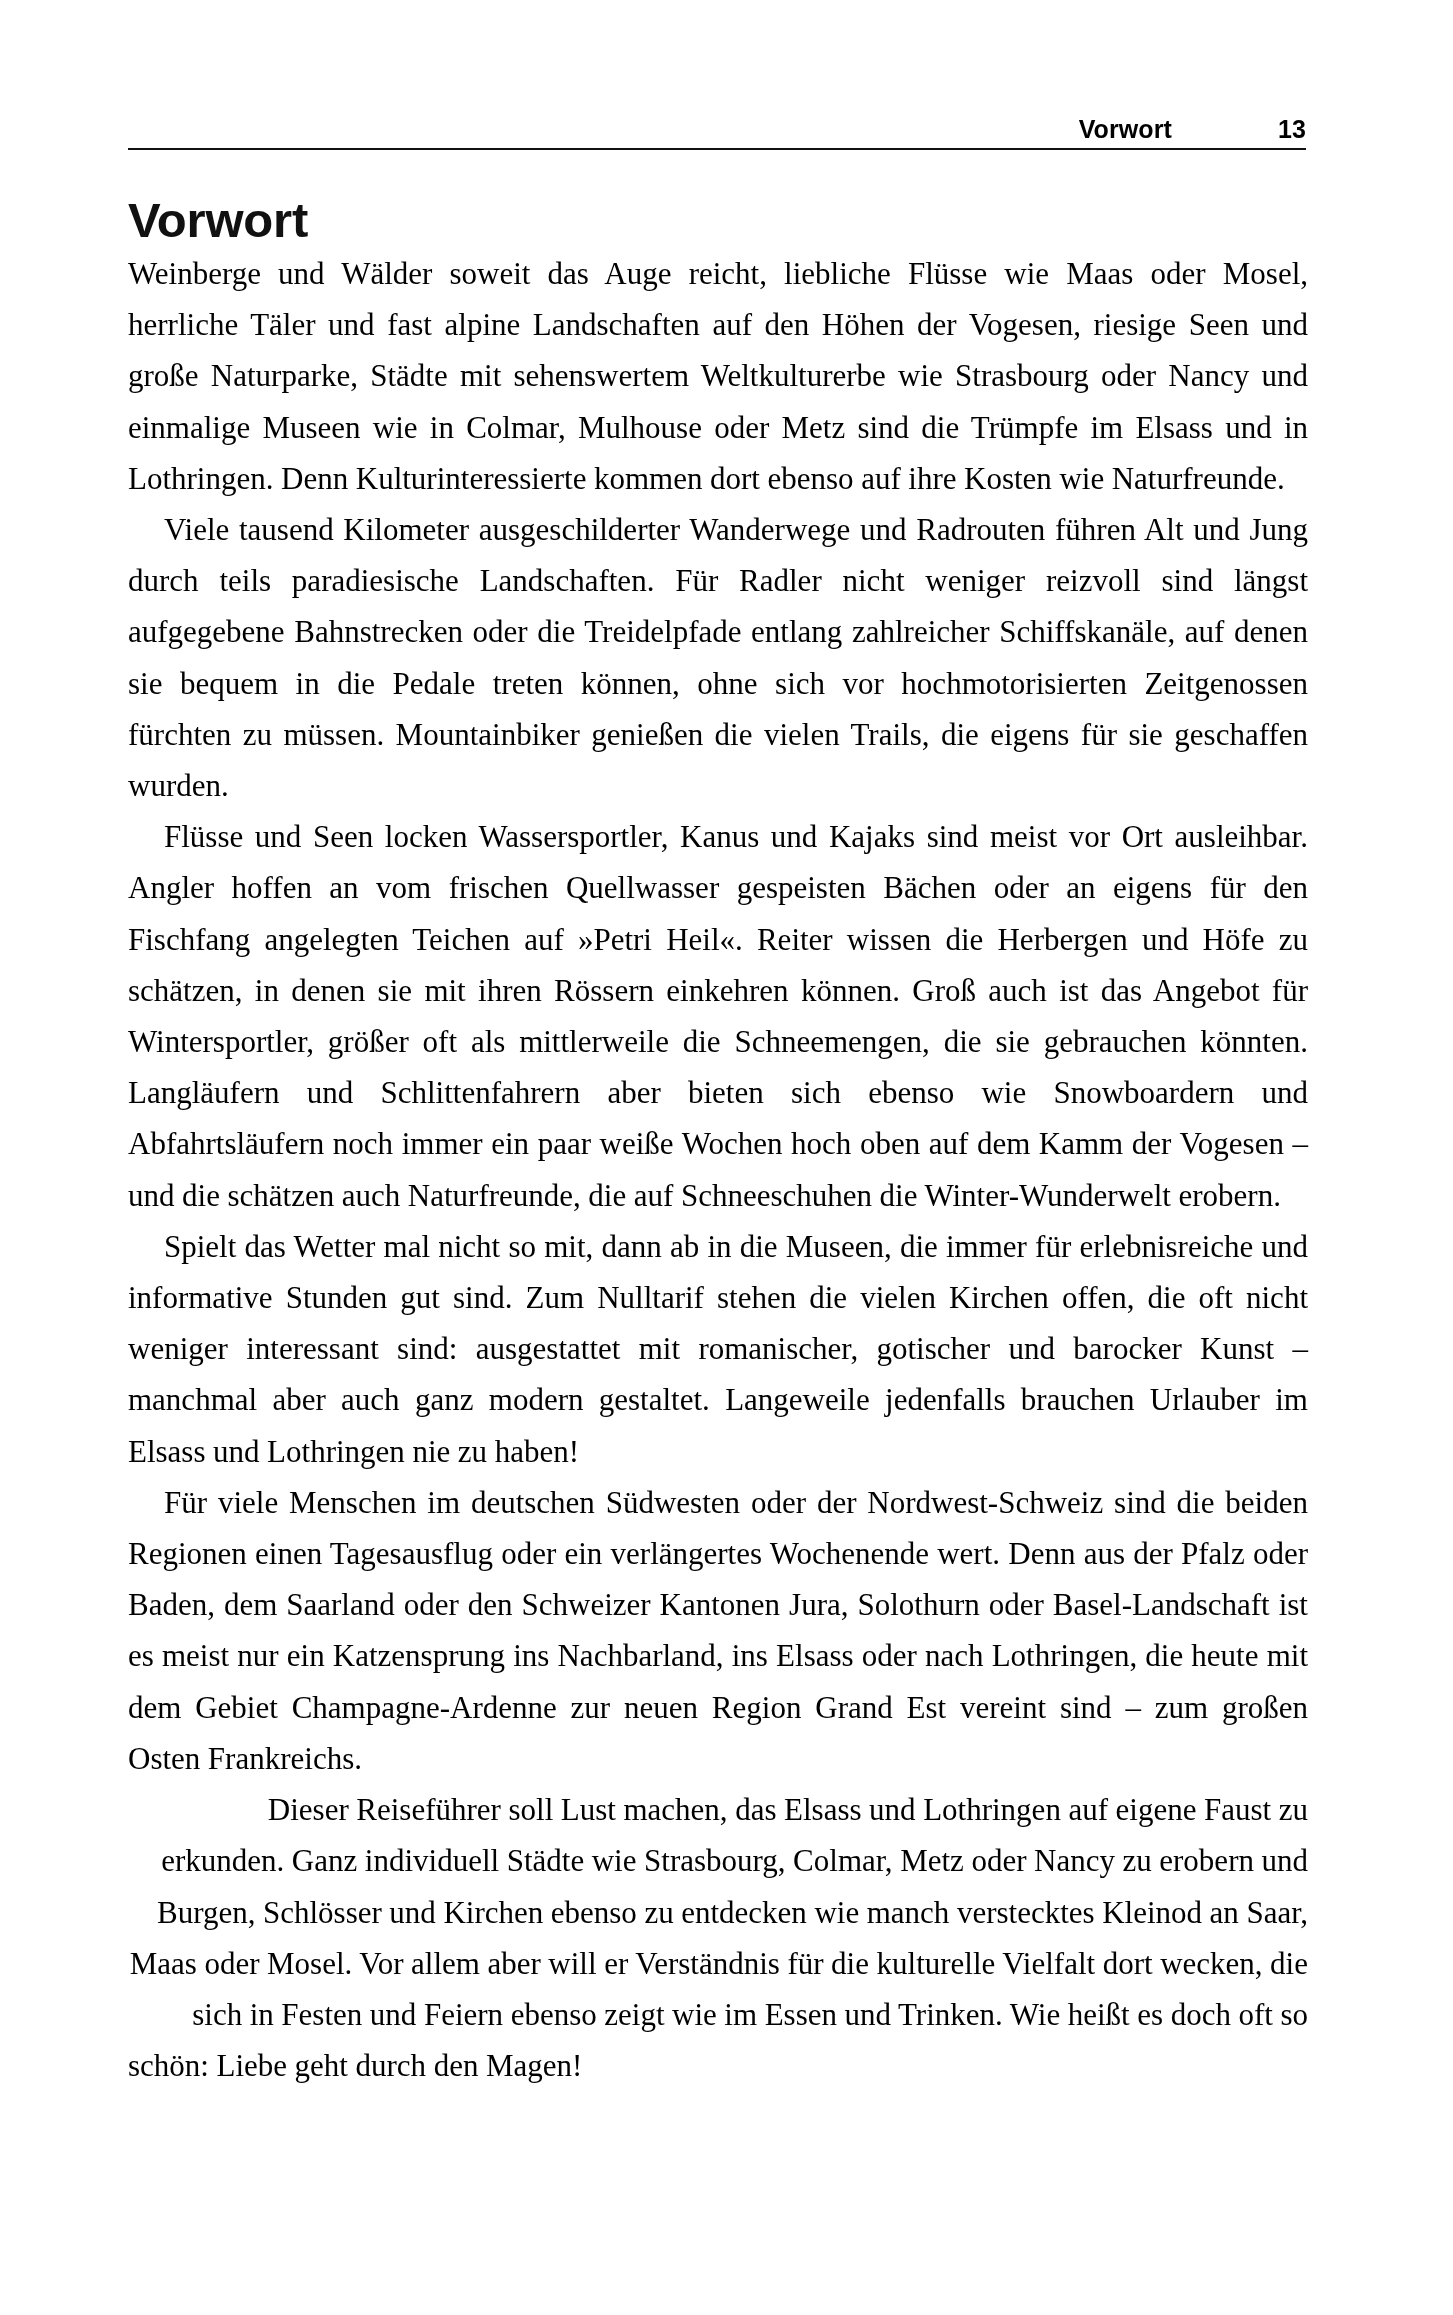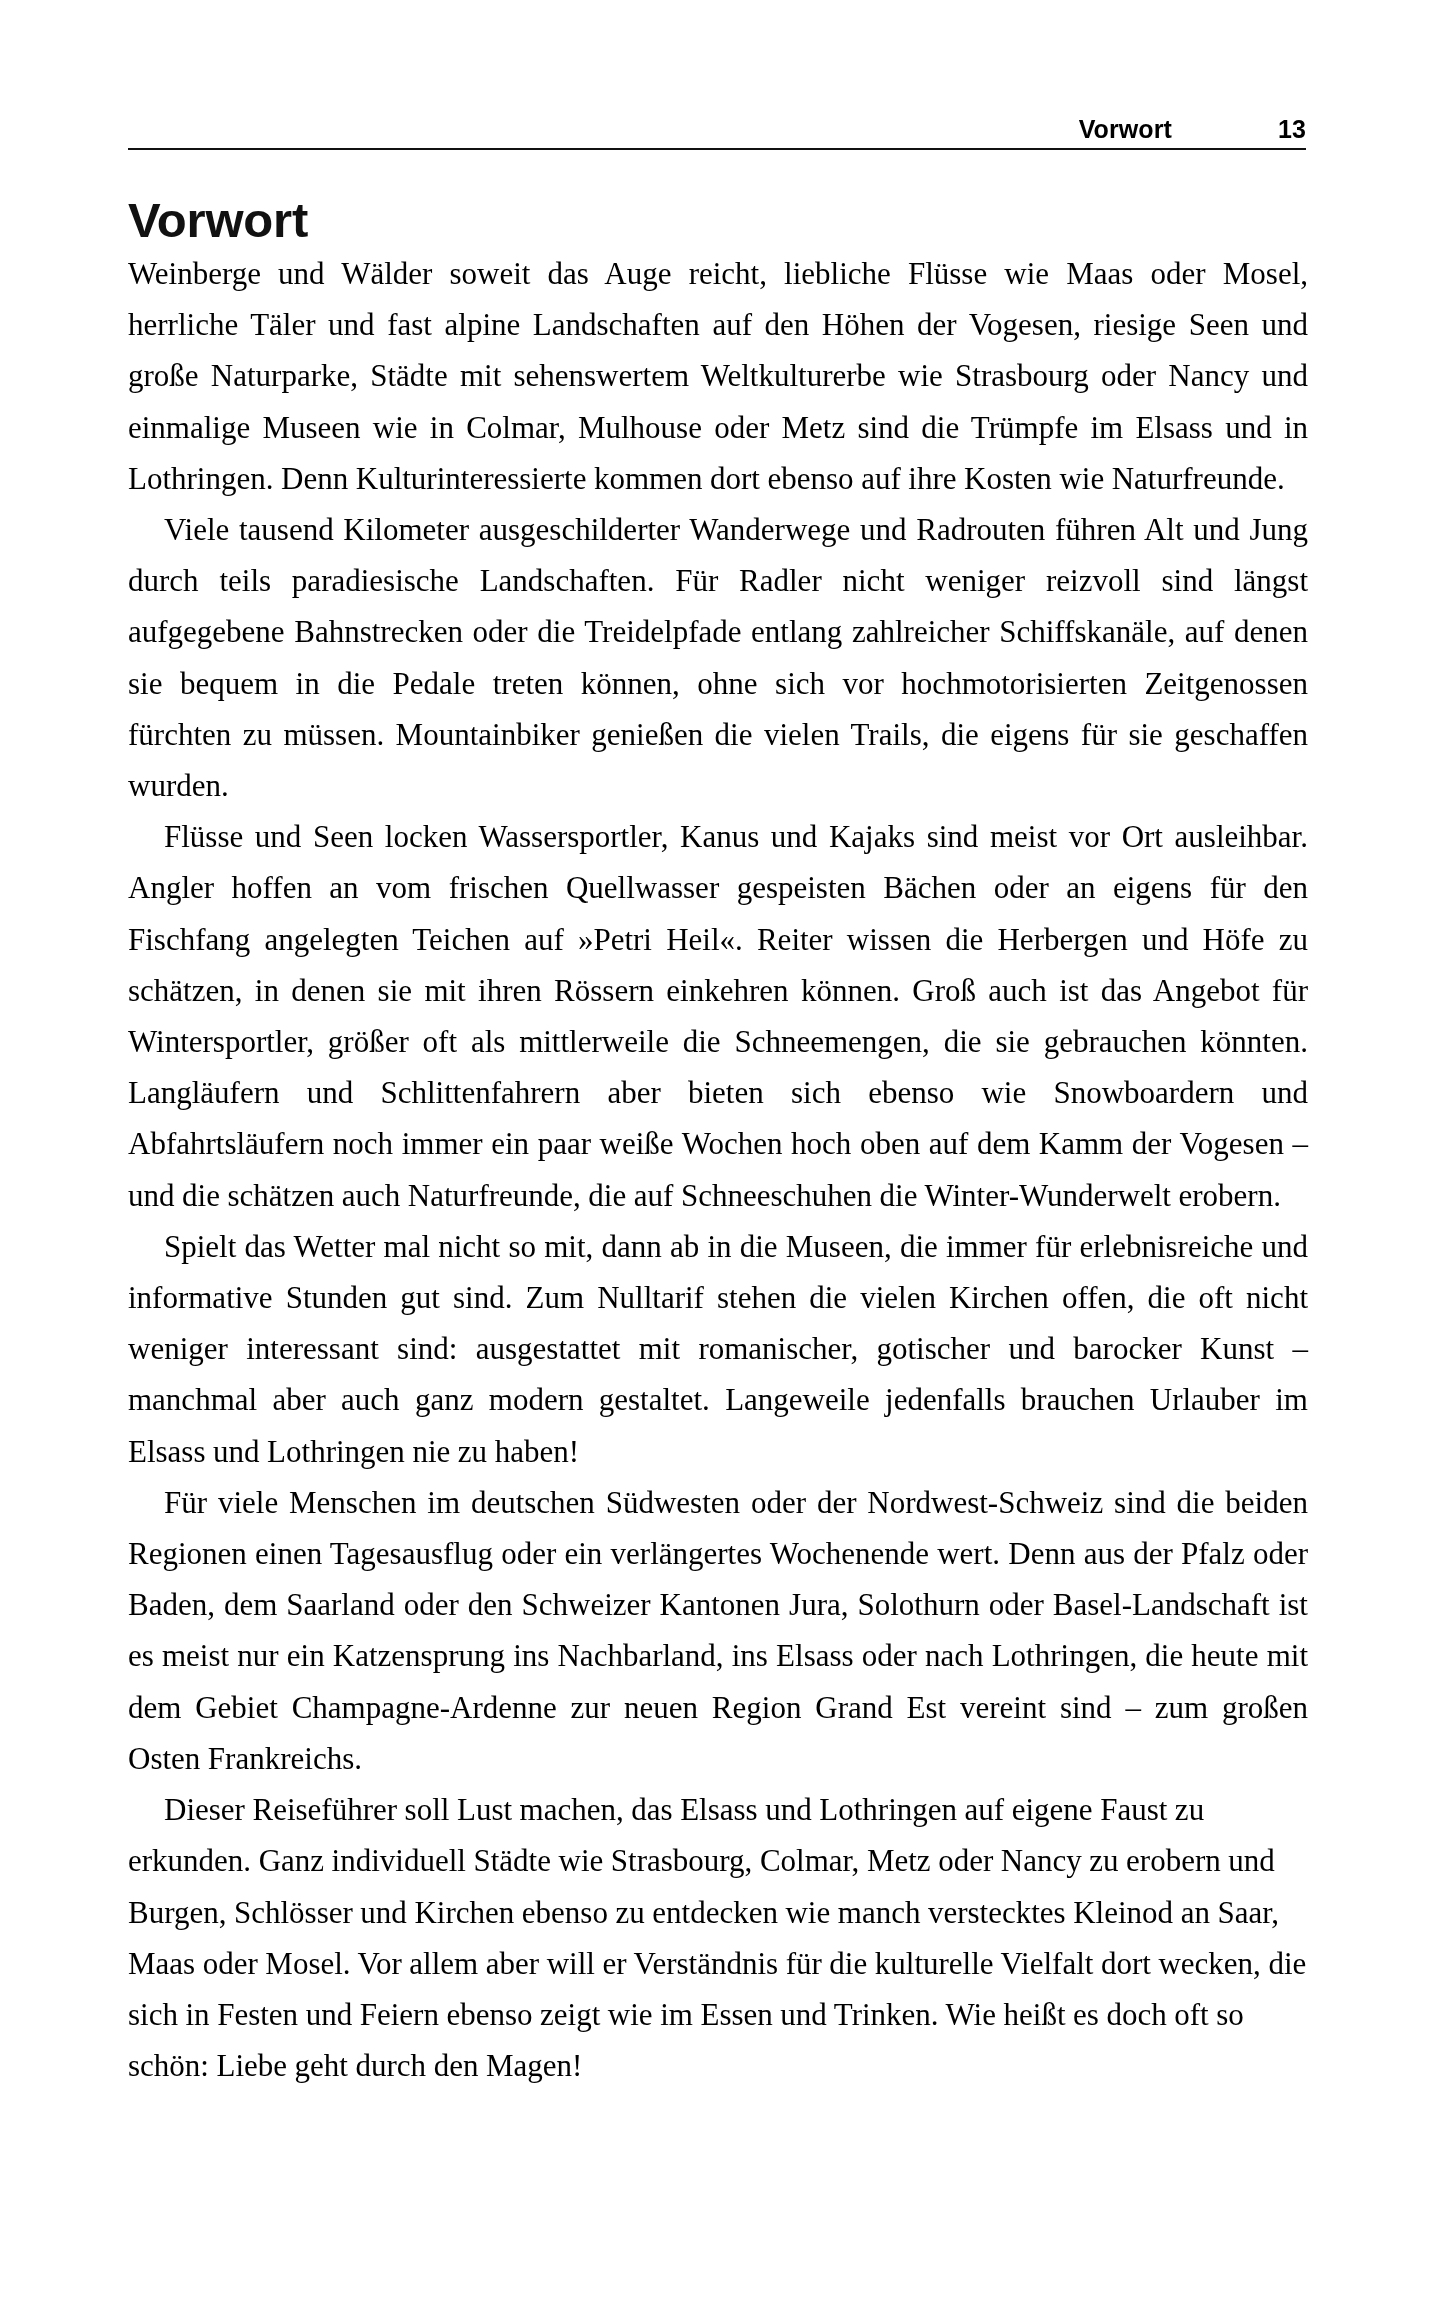--- a/index.html
+++ b/index.html
@@ -92,21 +92,21 @@
     text-justify: inter-word;
     hyphens: manual;
     -webkit-hyphens: manual;
     word-spacing: -0.2px;
     text-indent: 0;
   }
   .body-text p.indent {
     text-indent: 36px;
   }
   .body-text p:last-child {
-    text-align: left;
+    text-align: right;
   }
   
   .body-text p {
     text-align-last: left;
   }
 </style>
 </head>
 <body>
 
 <div class="page">

